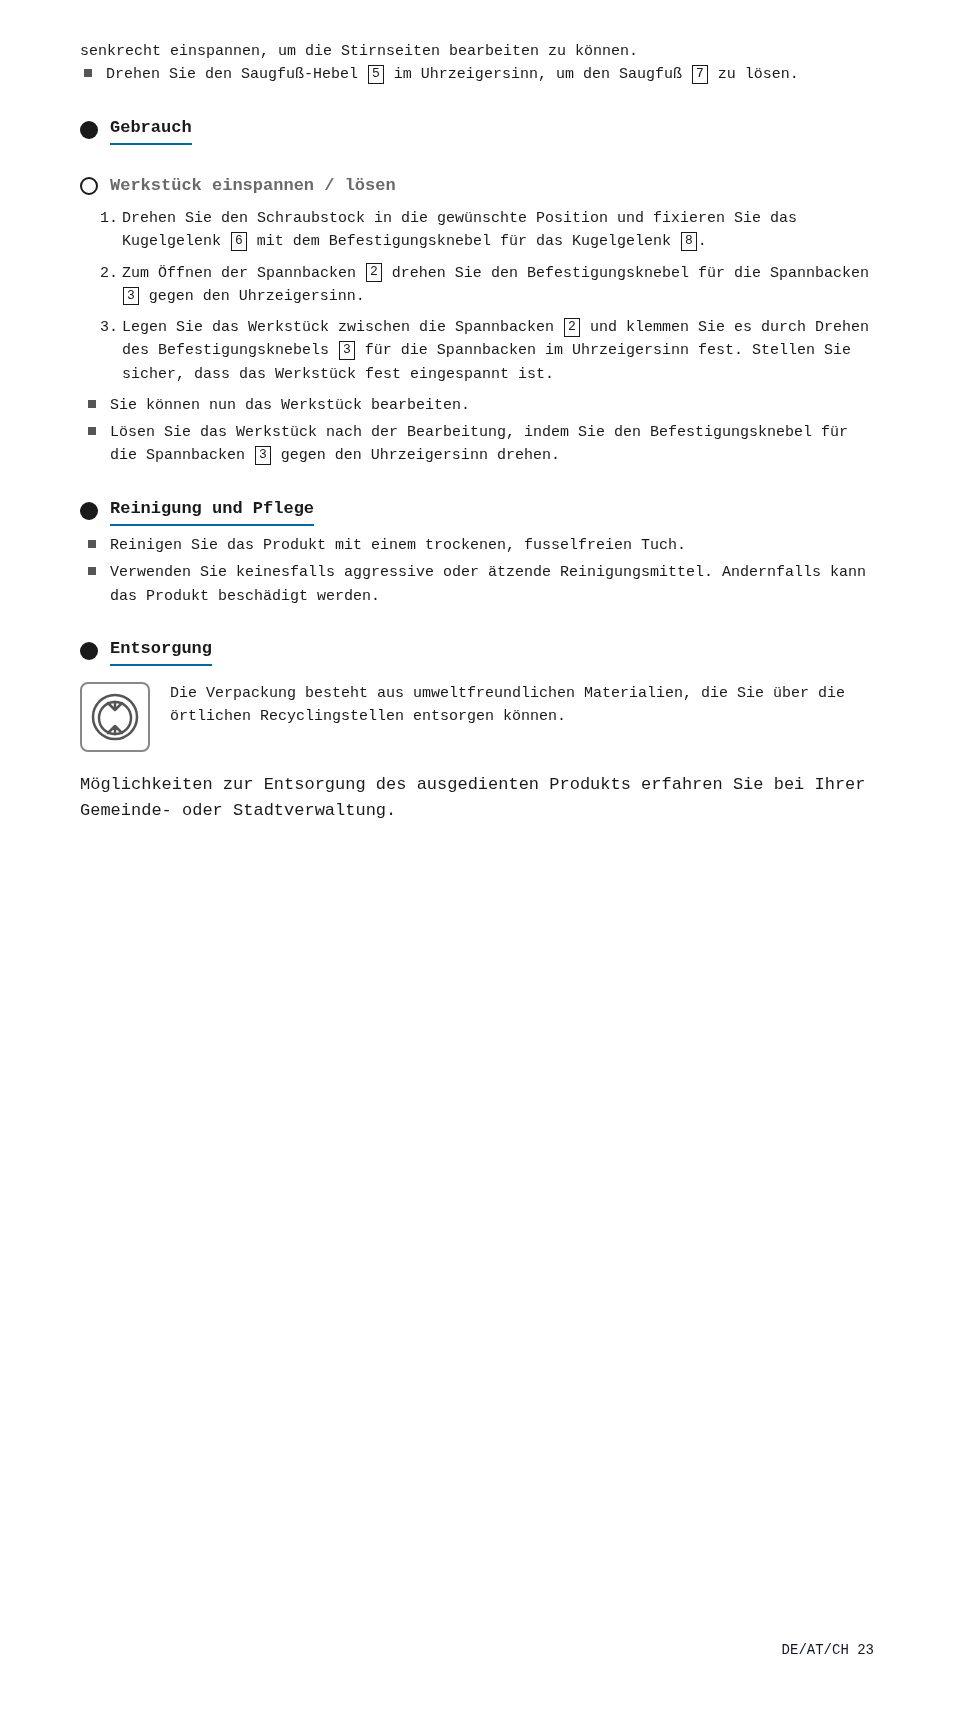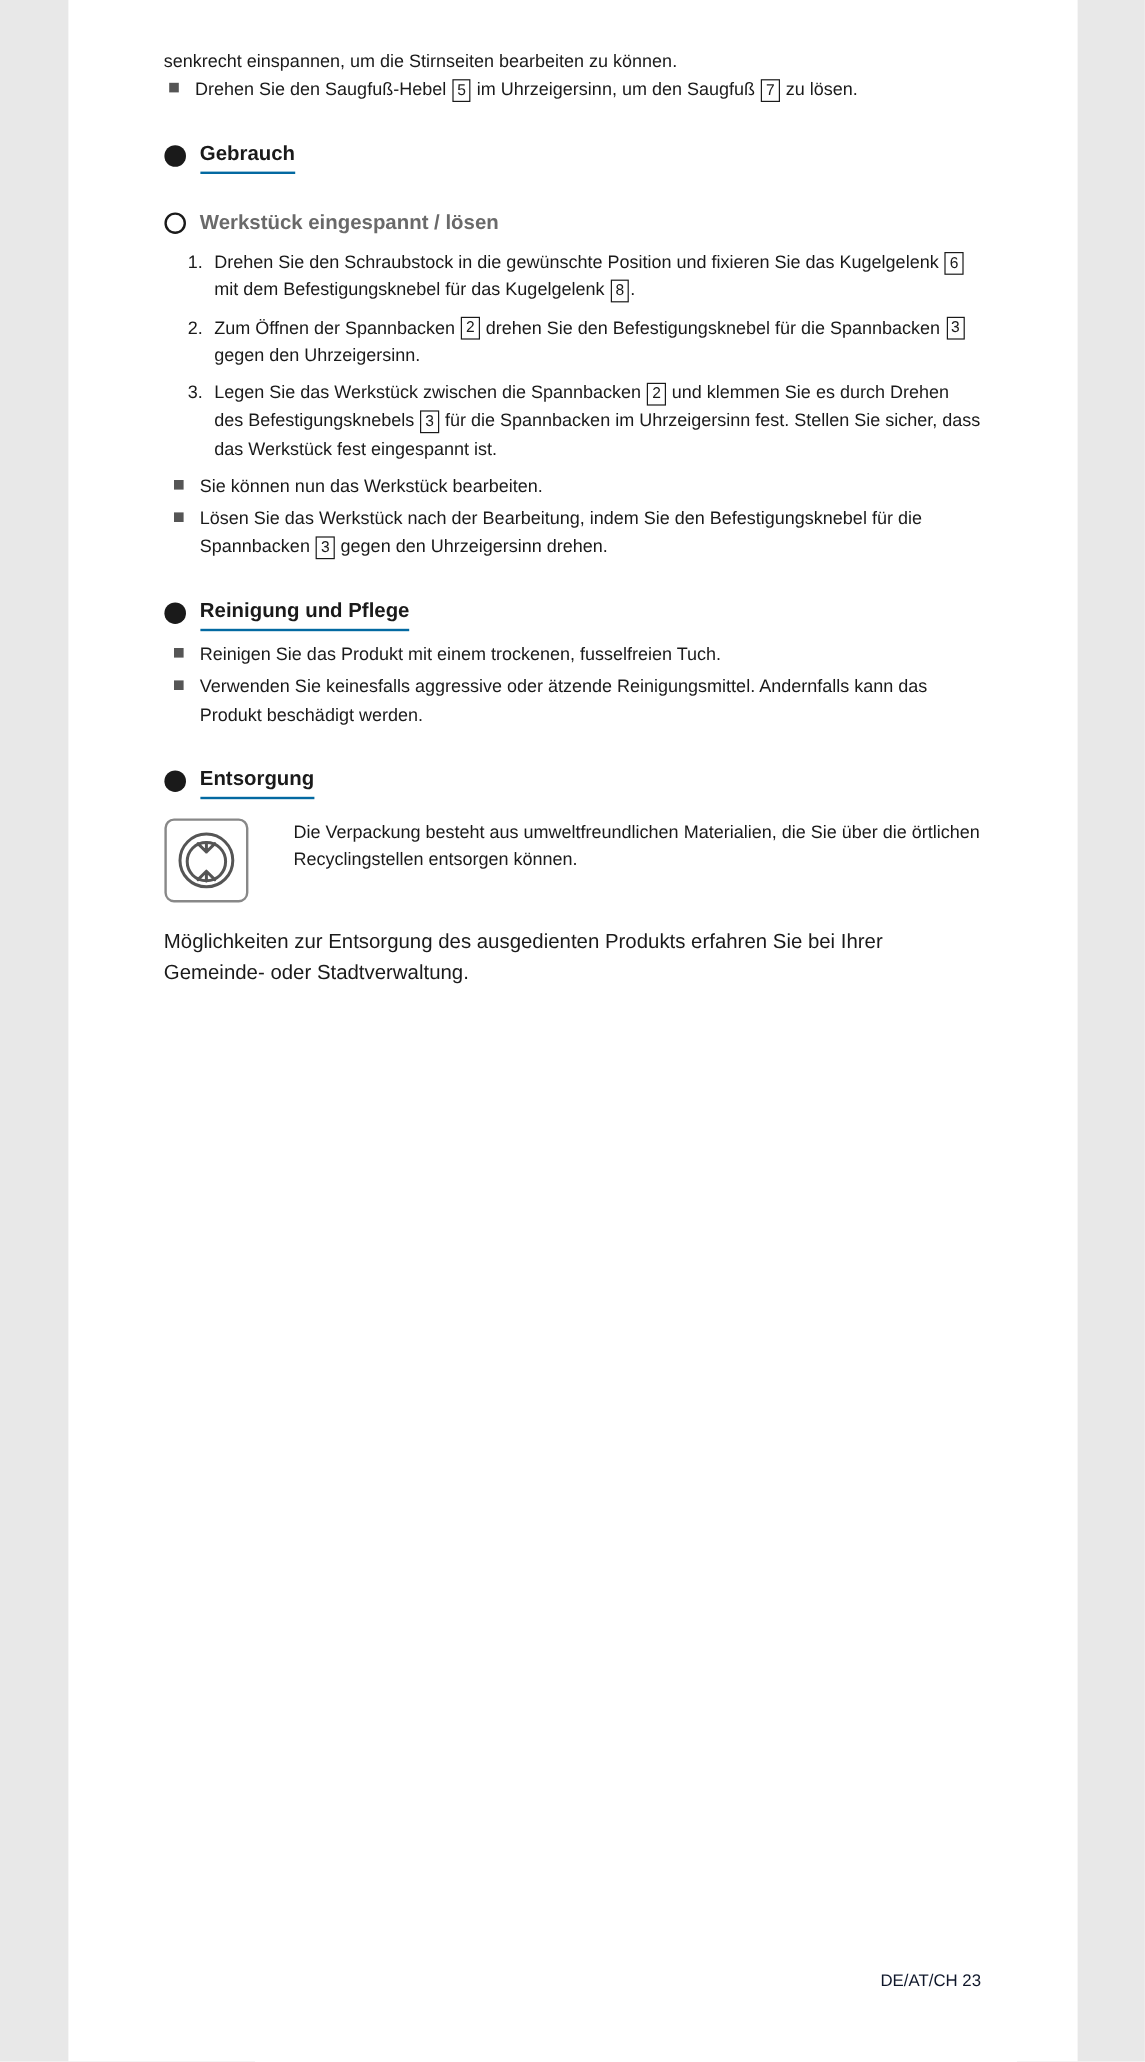--- a/index.html
+++ b/index.html
@@ -11,27 +11,28 @@
     body {
       background-color: #e8e8e8;
       display: flex;
       justify-content: center;
       align-items: flex-start;
       min-height: 100vh;
       font-family: Arial, Helvetica, sans-serif;
     }
 
     .page {
-      width: 841px;
+      width: 954px;
       min-height: 1718px;
       background-color: #ffffff;
       position: relative;
       padding: 40px 80px 60px 80px;
       display: flex;
       flex-direction: column;
+      font-family: Liberation Mono, monospace;
     }
 
     .content {
       flex: 1;
       font-size: 15px;
       line-height: 1.55;
       color: #1a1a1a;
     }
 
     .bullet-item {
@@ -129,21 +130,20 @@
     .bullet-list {
       margin-top: 8px;
       margin-left: 4px;
     }
 
     .recycle-section {
       display: flex;
       align-items: flex-start;
       margin-top: 16px;
       margin-bottom: 16px;
-      gap: 18px;
     }
 
     .recycle-icon {
       width: 70px;
       height: 70px;
       flex-shrink: 0;
       margin-right: 20px;
       border: 2px solid #888;
       border-radius: 8px;
       display: flex;
@@ -193,21 +193,21 @@
       </div>
     </div>
 
     <div class="section-heading">
       <div class="heading-dot-filled"></div>
       <span class="section-title">Gebrauch</span>
     </div>
 
     <div class="section-heading">
       <div class="heading-dot-outline"></div>
-      <span class="section-title-light">Werkstück eingespannt / lösen</span>
+      <span class="section-title-light">Werkstück einspannen / lösen</span>
     </div>
 
     <div class="numbered-list">
 
       <div class="numbered-item">
         <span class="num">1.</span>
         <span class="text">
           Drehen Sie den Schraubstock in die gewünschte Position und fixieren Sie das Kugelgelenk <span class="ref-num">6</span> mit dem Befestigungsknebel für das Kugelgelenk <span class="ref-num">8</span>.
         </span>
       </div>

